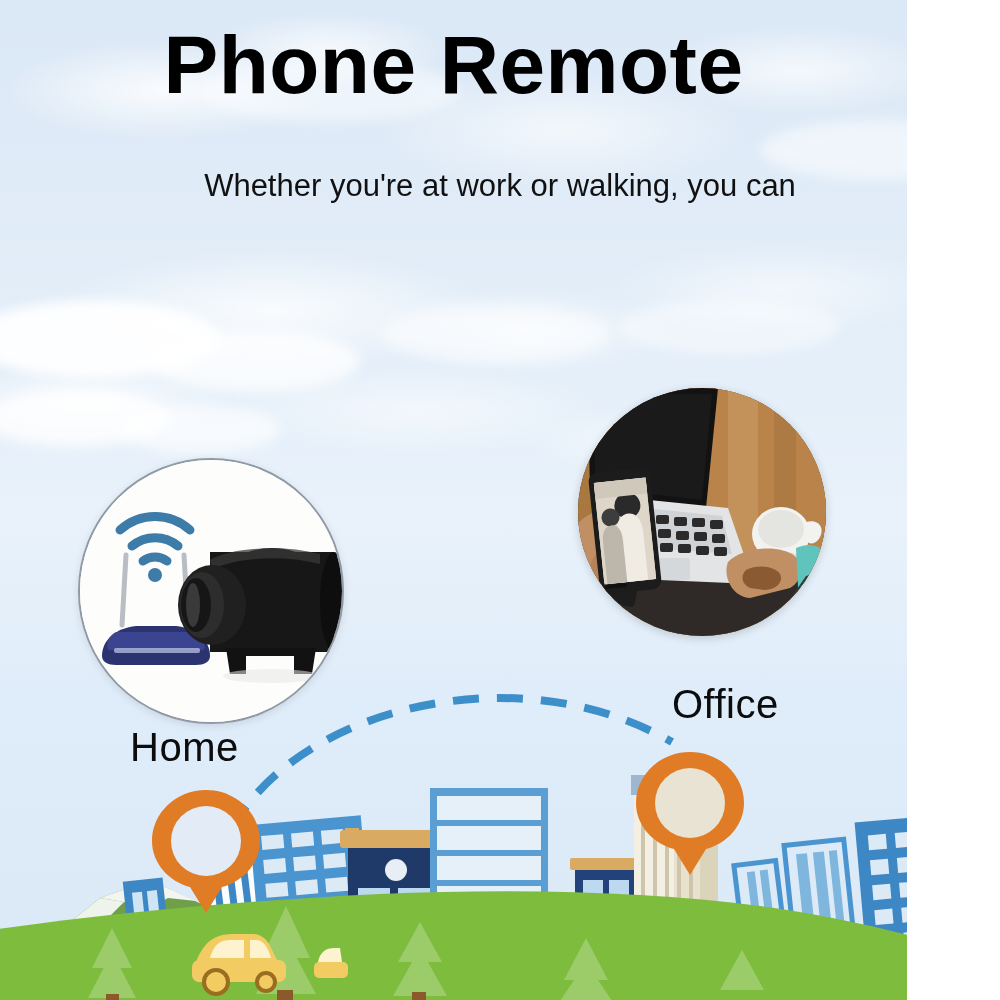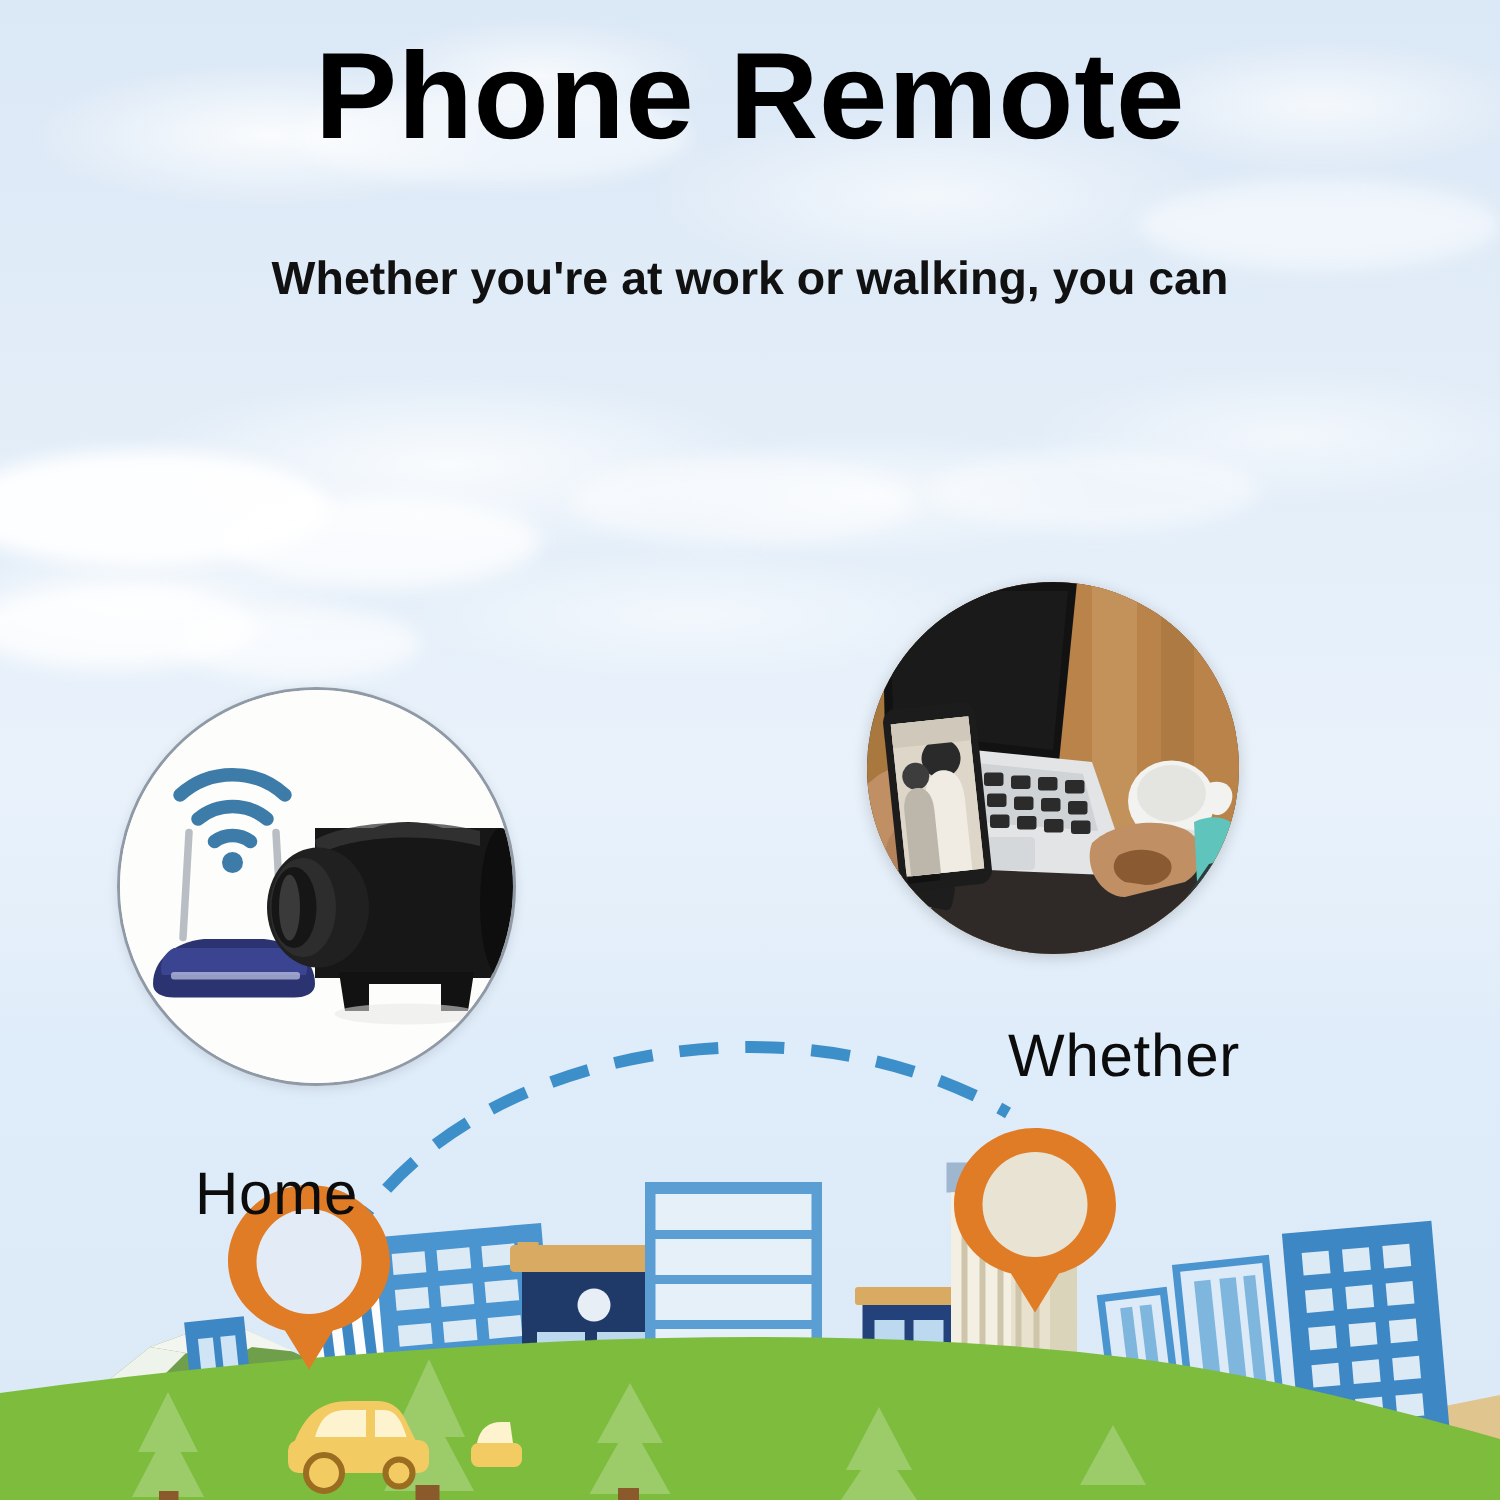--- a/index.html
+++ b/index.html
@@ -2,21 +2,21 @@
 <html><head>
 <meta charset="utf-8">
 <style>
   html, body {
     margin: 0;
     padding: 0;
     background: #ffffff;
   }
   #stage {
     position: relative;
-    width: 1000px;
+    width: 907px;
     height: 1000px;
     overflow: hidden;
     font-family: "Liberation Sans", sans-serif;
     background: linear-gradient(180deg, #dbe8f6 0%, #e2edf8 28%, #e9f2fb 52%, #dfecf9 70%, #dbe9f7 100%);
   }
 
   
   .sky {
     position: absolute;
     inset: 0;
@@ -52,21 +52,21 @@
     line-height: 1.05;
     white-space: nowrap;
   }
   .subtitle {
     position: absolute;
     left: 90px;
     width: 820px;
     top: 165px;
     text-align: center;
     font-size: 31px;
-    font-weight: 700;
+    font-weight: 400;
     color: #111111;
     line-height: 1.34;
   }
 
   
   .photo-circle {
     position: absolute;
     border-radius: 50%;
     overflow: hidden;
   }
@@ -89,21 +89,21 @@
   }
 
   
   .place-label {
     position: absolute;
     font-size: 40px;
     font-weight: 400;
     color: #0c0c0c;
     letter-spacing: .5px;
   }
-  #label-home   { left: 130px; top: 774px; }
+  #label-home   { left: 130px; top: 725px; }
   #label-office { left: 672px; top: 682px; }
 
   svg { display: block; }
   .layer { position: absolute; left: 0; top: 0; }
 </style>
 </head>
 <body>
 
 <div id="stage">
 
@@ -419,15 +419,15 @@
 
       <path d="M 150 174 C 164 160, 196 156, 214 166 C 226 174, 226 192, 212 200 L 172 210 C 156 210, 144 190, 150 174 Z" fill="#c08f63"></path>
       <path d="M 168 182 C 180 176, 196 178, 202 186 C 206 194, 198 202, 186 202 L 172 200 C 164 196, 162 188, 168 182 Z" fill="#8a5a33"></path>
 
       <path d="M 218 160 C 236 152, 250 160, 250 178 C 250 196, 236 204, 220 200 Z" fill="#5fc4bb"></path>
       <path d="M 228 188 C 240 184, 250 190, 248 204 L 210 214 Z" fill="#2f3a3c"></path>
     </svg>
   </div>
 
   <div class="place-label" id="label-home">Home</div>
-  <div class="place-label" id="label-office">Whether</div>
+  <div class="place-label" id="label-office">Office</div>
 
 </div>
 
 </body></html>

